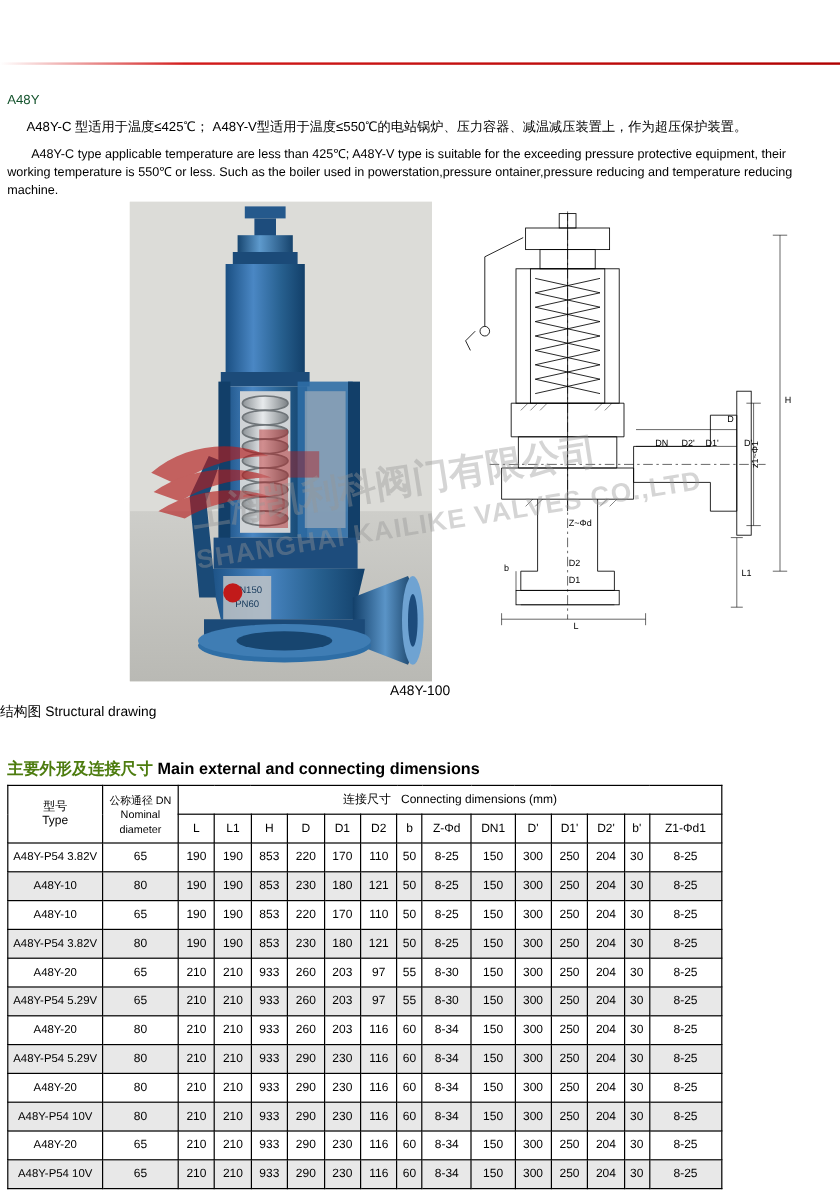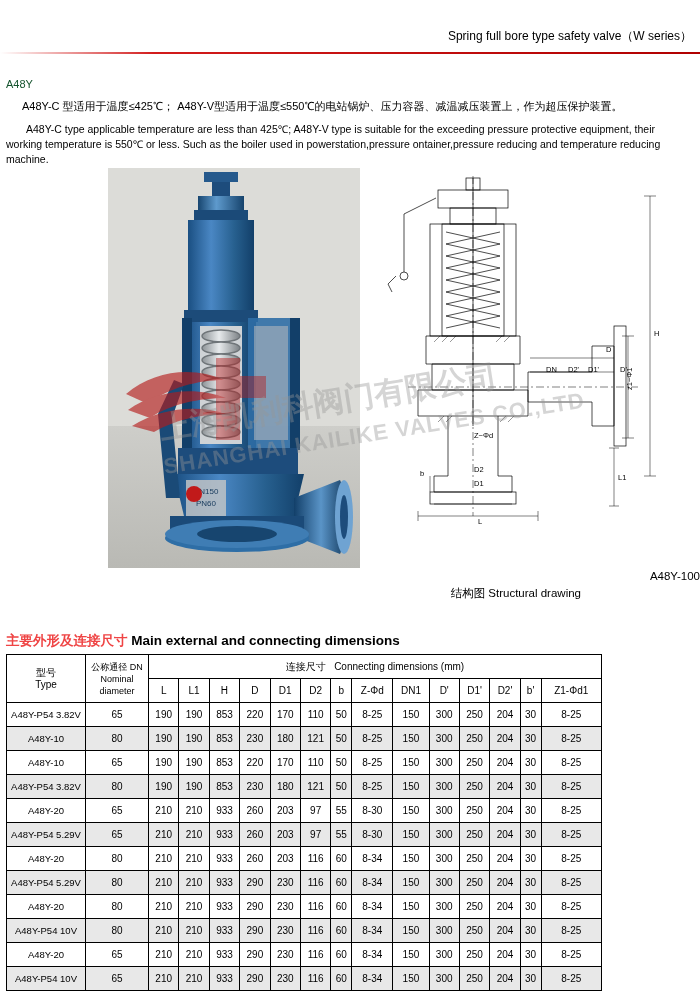--- a/index.html
+++ b/index.html
@@ -38,32 +38,32 @@
     font-size:10.5px;line-height:15px;text-indent:20px;
   }
   
   .figure-zone{
     position:absolute;left:0;top:168px;width:700px;height:460px;
   }
   .photo{
     position:absolute;left:108px;top:0px;width:252px;height:400px;
   }
   .caption1{
-    position:absolute;left:0;top:402px;width:700px;text-align:right;
+    position:absolute;left:0;top:402px;width:700px;text-align:center;
     font-size:11.5px;
   }
   .caption2{
-    position:absolute;left:0;top:418px;width:581px;text-align:right;
+    position:absolute;left:0;top:418px;width:581px;text-align:left;
     font-size:11.5px;
   }
   
   .sec-title{
     position:absolute;left:6px;top:632px;font-size:13.5px;font-weight:bold;
   }
-  .sec-title .cn{color:#ef4444;}
+  .sec-title .cn{color:#4d7c0f;}
   .sec-title .en{color:#000;}
   
   table.dims{
     position:absolute;left:6px;top:654px;
     border-collapse:collapse;
     width:596px;
     font-size:10px;
   }
   table.dims th, table.dims td{
     border:1px solid #000;
@@ -98,21 +98,20 @@
   }
   .wm-logo{
     position:absolute;left:0px;top:10px;width:150px;height:120px;
     opacity:.75;
   }
 </style>
 </head>
 <body>
 
 <div class="header">
-  <div class="title-en">Spring full bore type safety valve（W series）</div>
   <div class="rule-grad"></div>
 </div>
 
 <div class="model-name">A48Y</div>
 <div class="p-cn">A48Y-C 型适用于温度≤425℃； A48Y-V型适用于温度≤550℃的电站锅炉、压力容器、减温减压装置上，作为超压保护装置。</div>
 <div class="p-en">A48Y-C type applicable temperature are less than 425℃; A48Y-V type is suitable for the exceeding pressure protective equipment, their working temperature is 550℃ or less. Such as the boiler used in powerstation,pressure ontainer,pressure reducing and temperature reducing machine.</div>
 
 <div class="figure-zone">
 
   <svg class="photo" viewBox="0 0 252 400">

